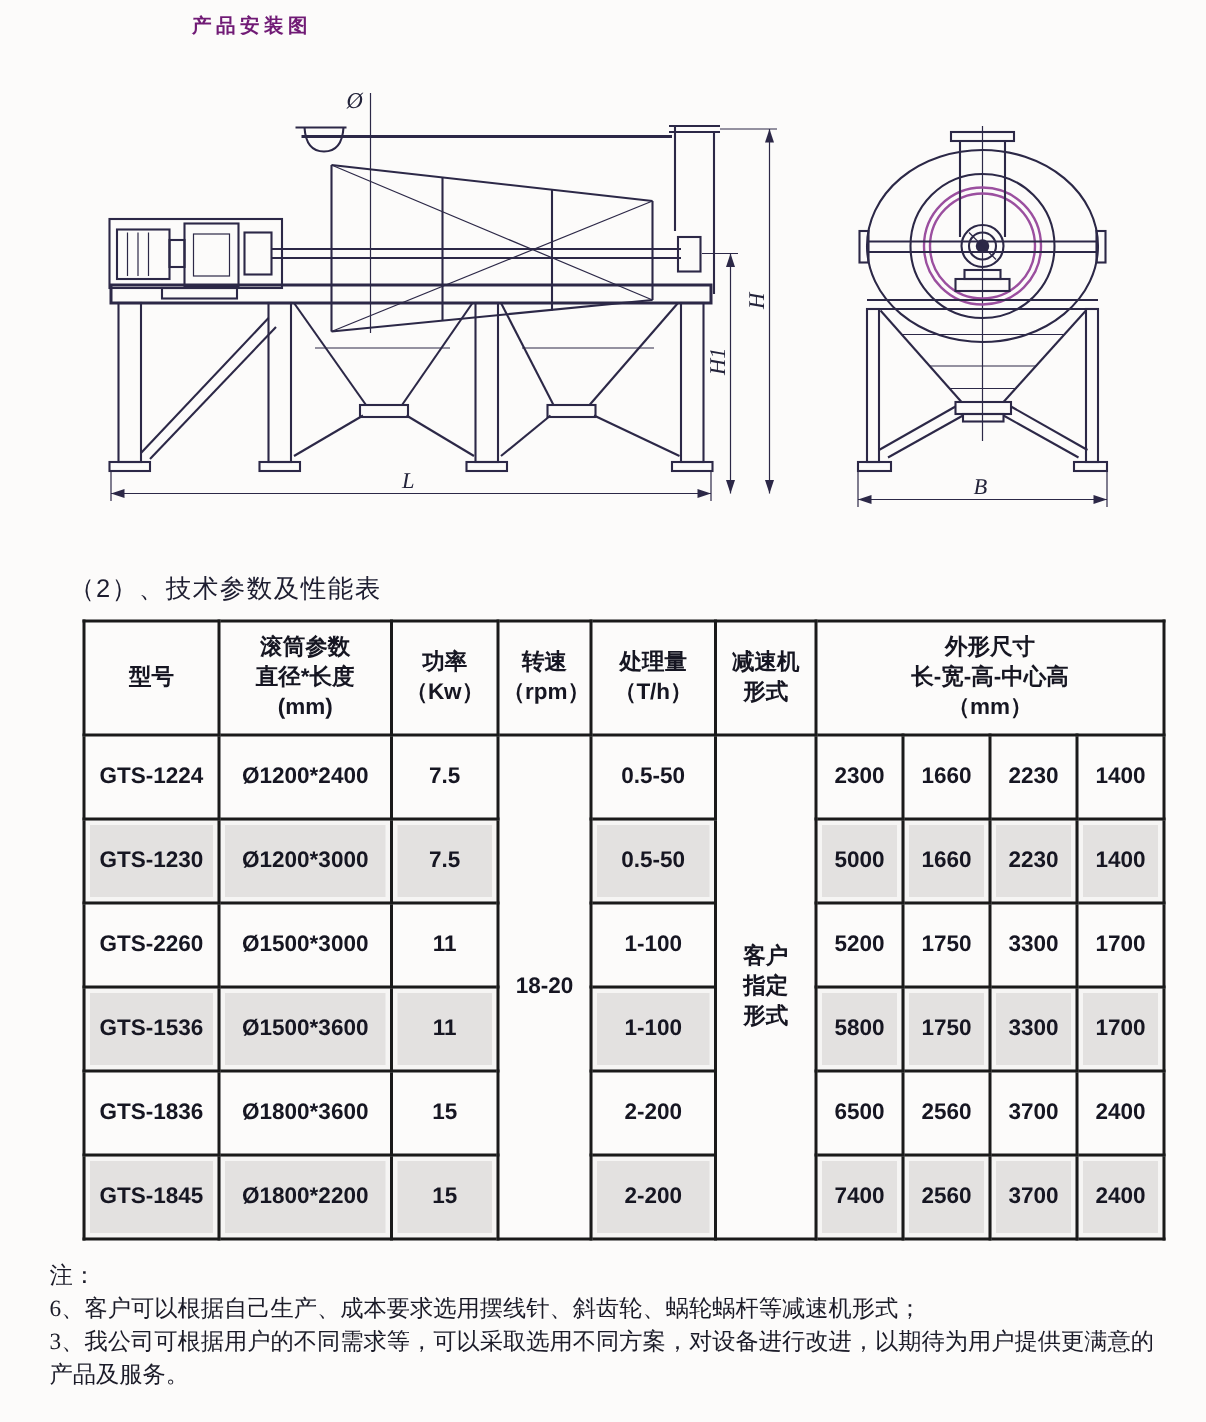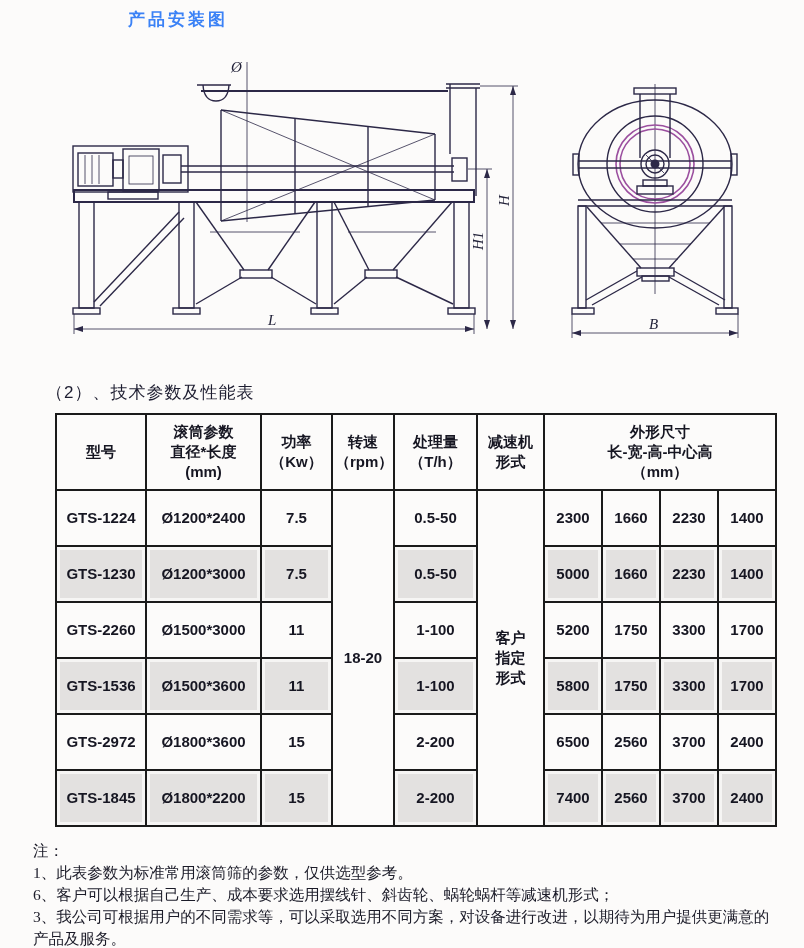--- a/index.html
+++ b/index.html
@@ -1,20 +1,20 @@
 <!DOCTYPE html>
 <html><head>
 <meta charset="utf-8">
 <style>
   * { margin:0; padding:0; box-sizing:border-box; }
   html,body { width:804px; height:948px; }
   body { font-family:"Liberation Sans", sans-serif; background:#fcfbfa; color:#1c1c2b; overflow:hidden; }
   .page { position:relative; width:804px; height:948px; background:#fcfbfa; }
 
-  .doc-title { position:absolute; left:128px; top:8px; font-size:17px; font-weight:700; letter-spacing:3px; color:#3b82f6; }
+  .doc-title { position:absolute; left:128px; top:8px; font-size:13px; font-weight:700; letter-spacing:3px; color:#701a75; }
   .section-title { position:absolute; left:46px; top:381px; font-size:17px; font-weight:400; letter-spacing:1px; color:#1d1d30; }
 
   .drawing { position:absolute; }
   .side-view { left:38px; top:54px; }
   .end-view { left:545px; top:54px; }
   .ln  { stroke:#2c2847; stroke-width:1.4; fill:none; }
   .lw  { stroke:#2c2847; stroke-width:2; fill:none; }
   .thin{ stroke:#2c2847; stroke-width:0.8; fill:none; }
   .acc { stroke:#9b4f9f; stroke-width:1.6; fill:none; }
   .fill{ fill:#2c2847; stroke:none; }
@@ -253,21 +253,21 @@
         <td>GTS-1536</td>
         <td>Ø1500*3600</td>
         <td>11</td>
         <td>1-100</td>
         <td>5800</td>
         <td>1750</td>
         <td>3300</td>
         <td>1700</td>
       </tr>
       <tr>
-        <td>GTS-2972</td>
+        <td>GTS-1836</td>
         <td>Ø1800*3600</td>
         <td>15</td>
         <td>2-200</td>
         <td>6500</td>
         <td>2560</td>
         <td>3700</td>
         <td>2400</td>
       </tr>
       <tr>
         <td>GTS-1845</td>
@@ -277,18 +277,17 @@
         <td>7400</td>
         <td>2560</td>
         <td>3700</td>
         <td>2400</td>
       </tr>
     </tbody>
   </table>
 
   <div class="notes">
     <div>注：</div>
-    <div>1、此表参数为标准常用滚筒筛的参数，仅供选型参考。</div>
     <div>6、客户可以根据自己生产、成本要求选用摆线针、斜齿轮、蜗轮蜗杆等减速机形式；</div>
     <div>3、我公司可根据用户的不同需求等，可以采取选用不同方案，对设备进行改进，以期待为用户提供更满意的产品及服务。</div>
   </div>
 
 </div>
 
 </body></html>

